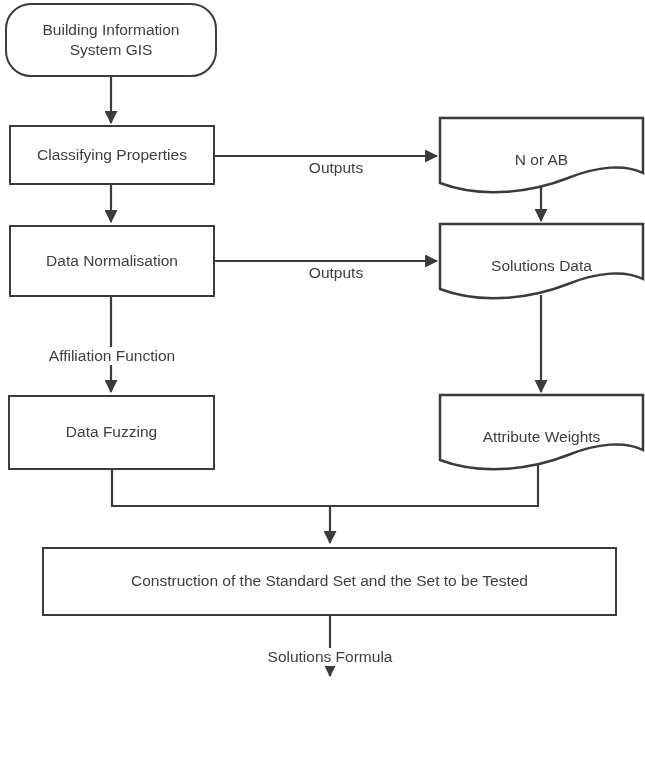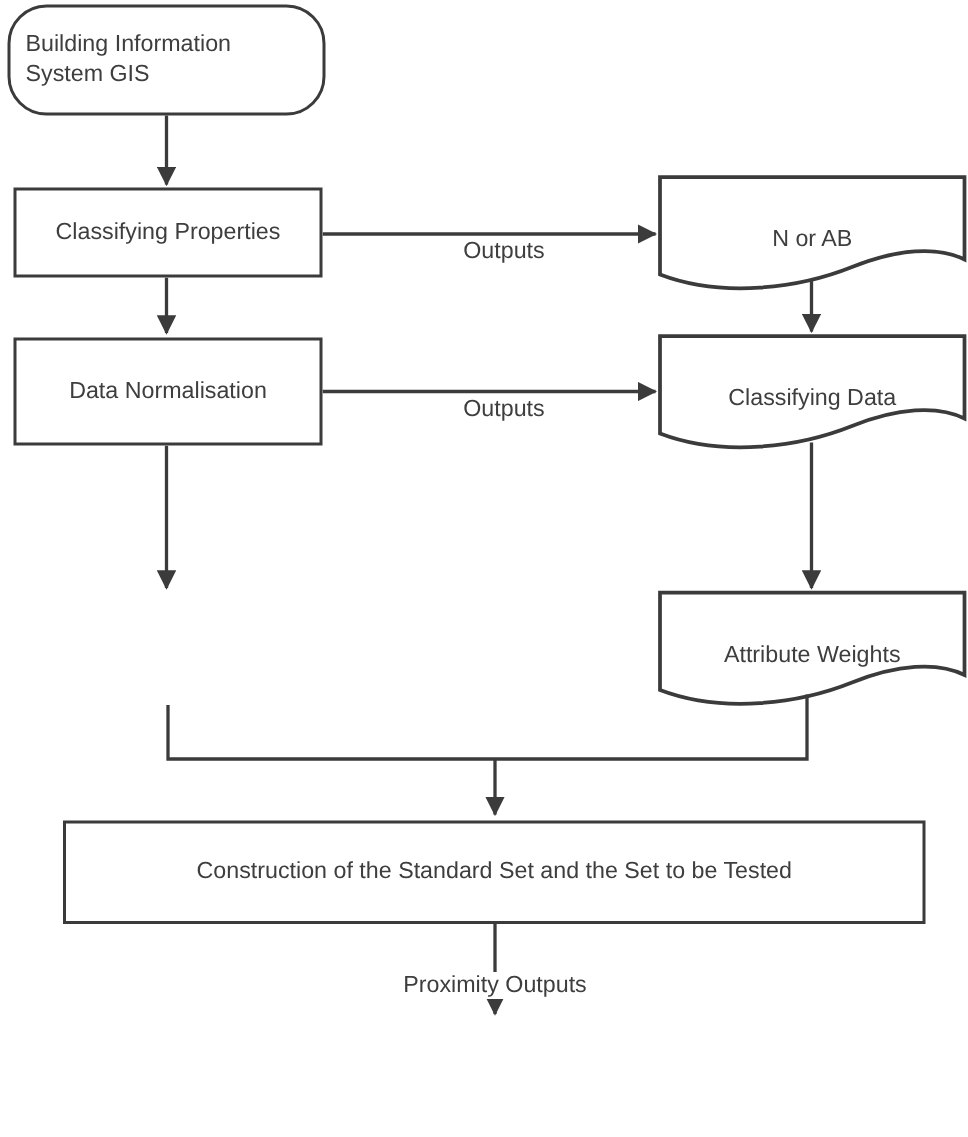--- a/index.html
+++ b/index.html
@@ -24,20 +24,21 @@
     height: 758px;
   }
   .node {
     position: absolute;
     box-sizing: border-box;
     border: 2.5px solid #3b3b3b;
     background: #ffffff;
     display: flex;
     align-items: center;
     justify-content: center;
+    text-align: center;
     font-size: 15.5px;
     line-height: 1.3;
     padding: 2px 10px;
   }
   .node.terminal-top { border-radius: 26px; }
   .node.terminal-bottom { border-radius: 36px; }
   .doc-text {
     position: absolute;
     display: flex;
     align-items: center;
@@ -96,30 +97,32 @@
     <line class="edge" x1="330" y1="506" x2="330" y2="543" marker-end="url(#arrow)"></line>
     <line class="edge" x1="330" y1="616" x2="330" y2="676" marker-end="url(#arrow)"></line>
   </svg>
 
   <div class="node terminal-top" style="left:5px; top:3px; width:212px; height:74px;">Building Information System GIS</div>
 
   <div class="node" style="left:9px; top:125px; width:206px; height:60px;">Classifying Properties</div>
 
   <div class="node" style="left:9px; top:225px; width:206px; height:72px;">Data Normalisation</div>
 
+  <div class="node" style="left:8px; top:395px; width:207px; height:75px;">Data Fuzzing</div>
 
   <div class="node" style="left:42px; top:547px; width:575px; height:69px;">Construction of the Standard Set and the Set to be Tested</div>
 
 
   <div class="doc-text" style="left:440px; top:120px; width:203px; height:56px;">N or AB</div>
 
-  <div class="doc-text" style="left:440px; top:226px; width:203px; height:56px;">Classifying Data</div>
+  <div class="doc-text" style="left:440px; top:226px; width:203px; height:56px;">Solutions Data</div>
 
   <div class="doc-text" style="left:440px; top:397px; width:203px; height:56px;text-align:center;">Attribute Weights</div>
 
   <div class="edge-label" style="left:336px; top:156px;">Outputs</div>
 
   <div class="edge-label" style="left:336px; top:261px;">Outputs</div>
 
+  <div class="edge-label" style="left:112px; top:344px;">Affiliation Function</div>
 
-  <div class="edge-label" style="left:330px; top:645px;">Proximity Outputs</div>
+  <div class="edge-label" style="left:330px; top:645px;">Solutions Formula</div>
 
 </div>
 
 </body></html>

